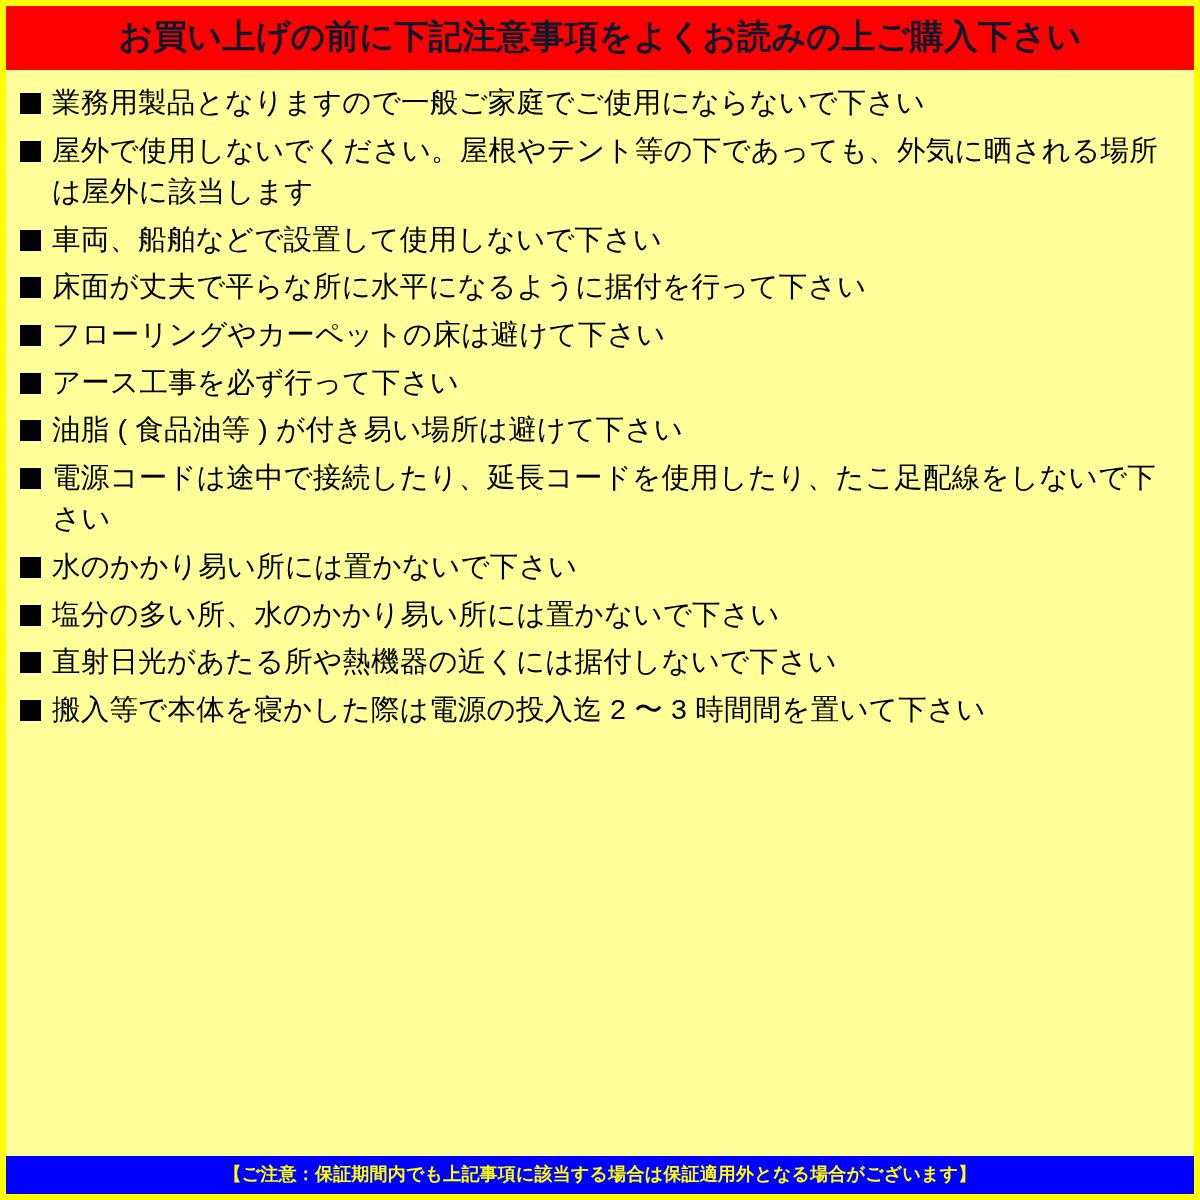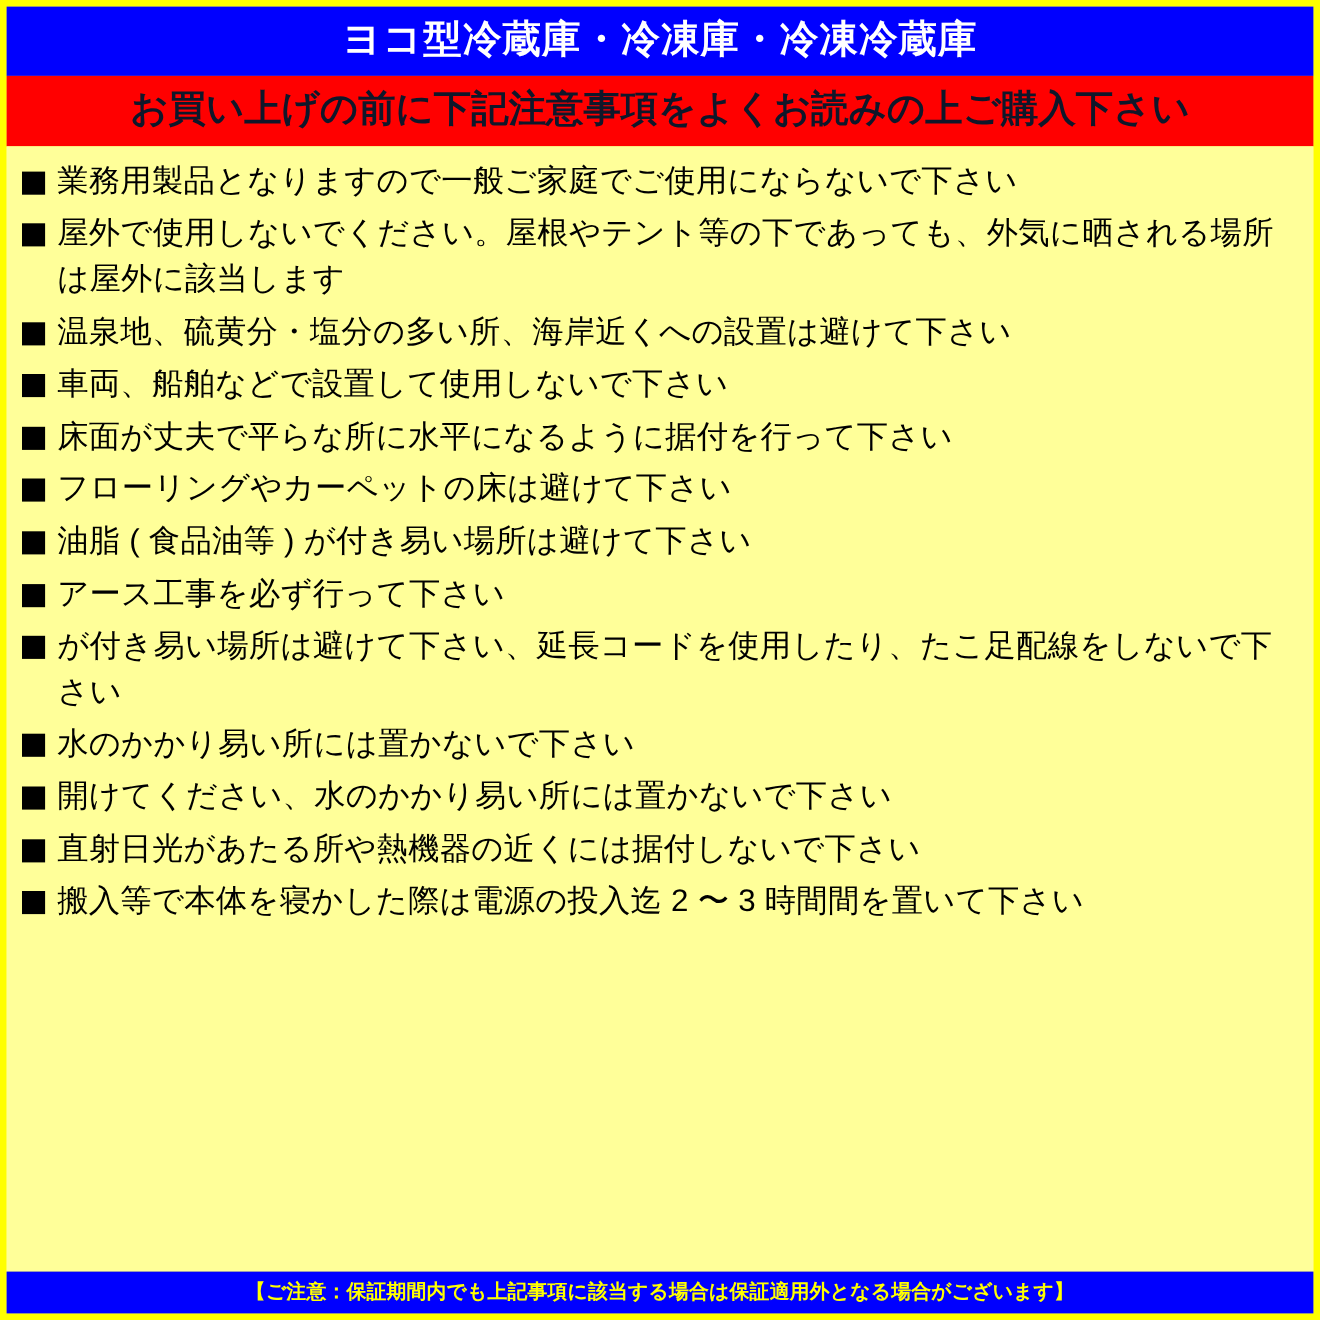--- a/index.html
+++ b/index.html
@@ -79,79 +79,74 @@
     padding: 6px 0 8px 0;
     white-space: nowrap;
     letter-spacing: 0.2px;
   }
 </style>
 </head>
 <body>
 
 <div class="page">
 
-  <div class="header-blue">ヨコ型冷蔵庫・冷凍庫・冷凍冷蔵庫</div>
 
   <div class="header-red">お買い上げの前に下記注意事項をよくお読みの上ご購入下さい</div>
 
   <div class="notice-list">
 
     <div class="notice-item">
       <span class="bullet"></span>
       <span class="notice-text">業務用製品となりますので一般ご家庭でご使用にならないで下さい</span>
     </div>
 
     <div class="notice-item">
       <span class="bullet"></span>
       <span class="notice-text">屋外で使用しないでください。屋根やテント等の下であっても、外気に晒される場所は屋外に該当します</span>
     </div>
 
-    <div class="notice-item">
-      <span class="bullet"></span>
-      <span class="notice-text">温泉地、硫黄分・塩分の多い所、海岸近くへの設置は避けて下さい</span>
-    </div>
 
     <div class="notice-item">
       <span class="bullet"></span>
       <span class="notice-text">車両、船舶などで設置して使用しないで下さい</span>
     </div>
 
     <div class="notice-item">
       <span class="bullet"></span>
       <span class="notice-text">床面が丈夫で平らな所に水平になるように据付を行って下さい</span>
     </div>
 
     <div class="notice-item">
       <span class="bullet"></span>
       <span class="notice-text">フローリングやカーペットの床は避けて下さい</span>
     </div>
 
     <div class="notice-item">
       <span class="bullet"></span>
+      <span class="notice-text">アース工事を必ず行って下さい</span>
+    </div>
+
+    <div class="notice-item">
+      <span class="bullet"></span>
       <span class="notice-text">油脂 ( 食品油等 ) が付き易い場所は避けて下さい</span>
     </div>
 
     <div class="notice-item">
       <span class="bullet"></span>
-      <span class="notice-text">アース工事を必ず行って下さい</span>
-    </div>
-
-    <div class="notice-item">
-      <span class="bullet"></span>
-      <span class="notice-text">が付き易い場所は避けて下さい、延長コードを使用したり、たこ足配線をしないで下さい</span>
+      <span class="notice-text">電源コードは途中で接続したり、延長コードを使用したり、たこ足配線をしないで下さい</span>
     </div>
 
     <div class="notice-item">
       <span class="bullet"></span>
       <span class="notice-text">水のかかり易い所には置かないで下さい</span>
     </div>
 
     <div class="notice-item">
       <span class="bullet"></span>
-      <span class="notice-text">開けてください、水のかかり易い所には置かないで下さい</span>
+      <span class="notice-text">塩分の多い所、水のかかり易い所には置かないで下さい</span>
     </div>
 
     <div class="notice-item">
       <span class="bullet"></span>
       <span class="notice-text">直射日光があたる所や熱機器の近くには据付しないで下さい</span>
     </div>
 
 
     <div class="notice-item">
       <span class="bullet"></span>

